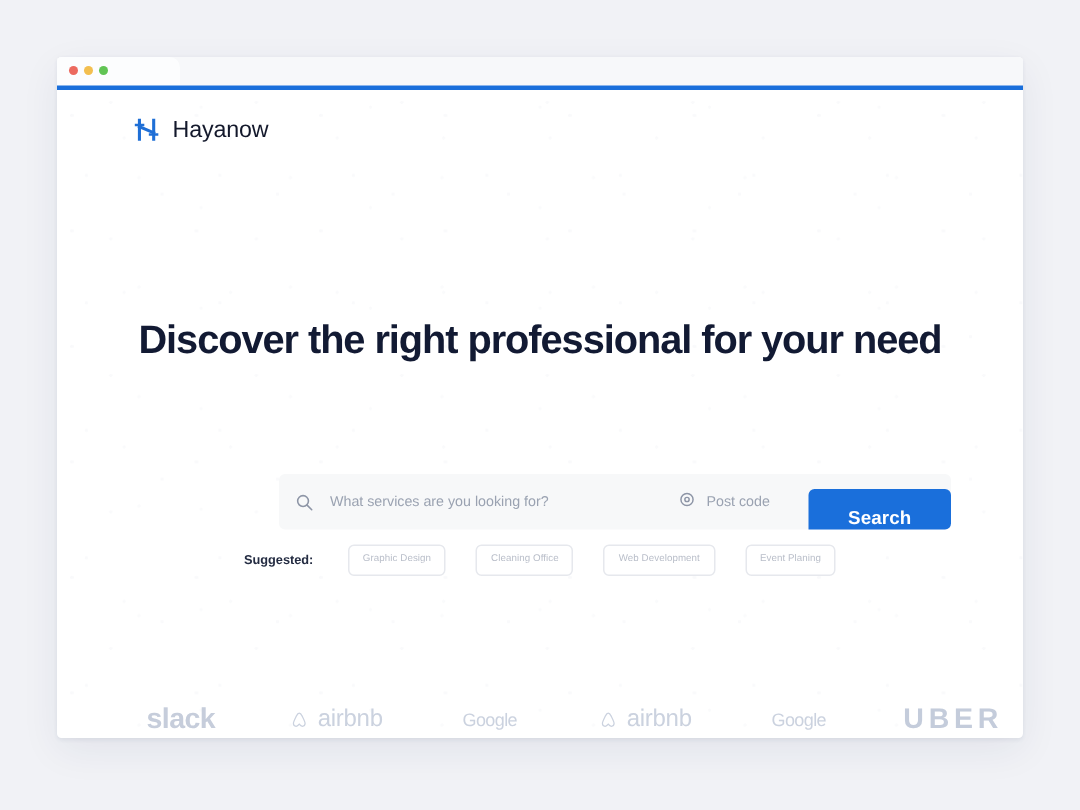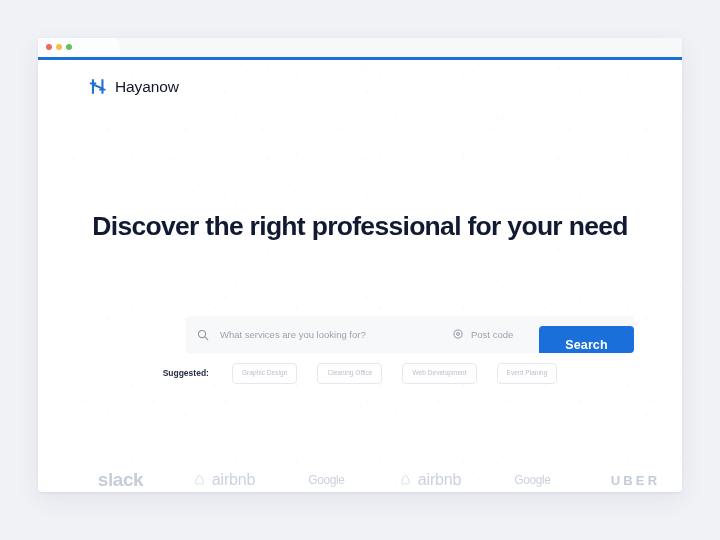--- a/index.html
+++ b/index.html
@@ -316,21 +316,21 @@
     color: #cbd2df;
   }
   .logo-google {
     font-size: 12px;
     font-weight: 400;
     letter-spacing: -0.4px;
     color: #cbd2df;
     font-family: "Liberation Sans", sans-serif;
   }
   .logo-uber {
-    font-size: 13px;
+    font-size: 19px;
     font-weight: 600;
     letter-spacing: 3.2px;
     color: #c4ccdb;
   }
 </style>
 </head>
 <body>
 
 <div id="browser-window">
 

